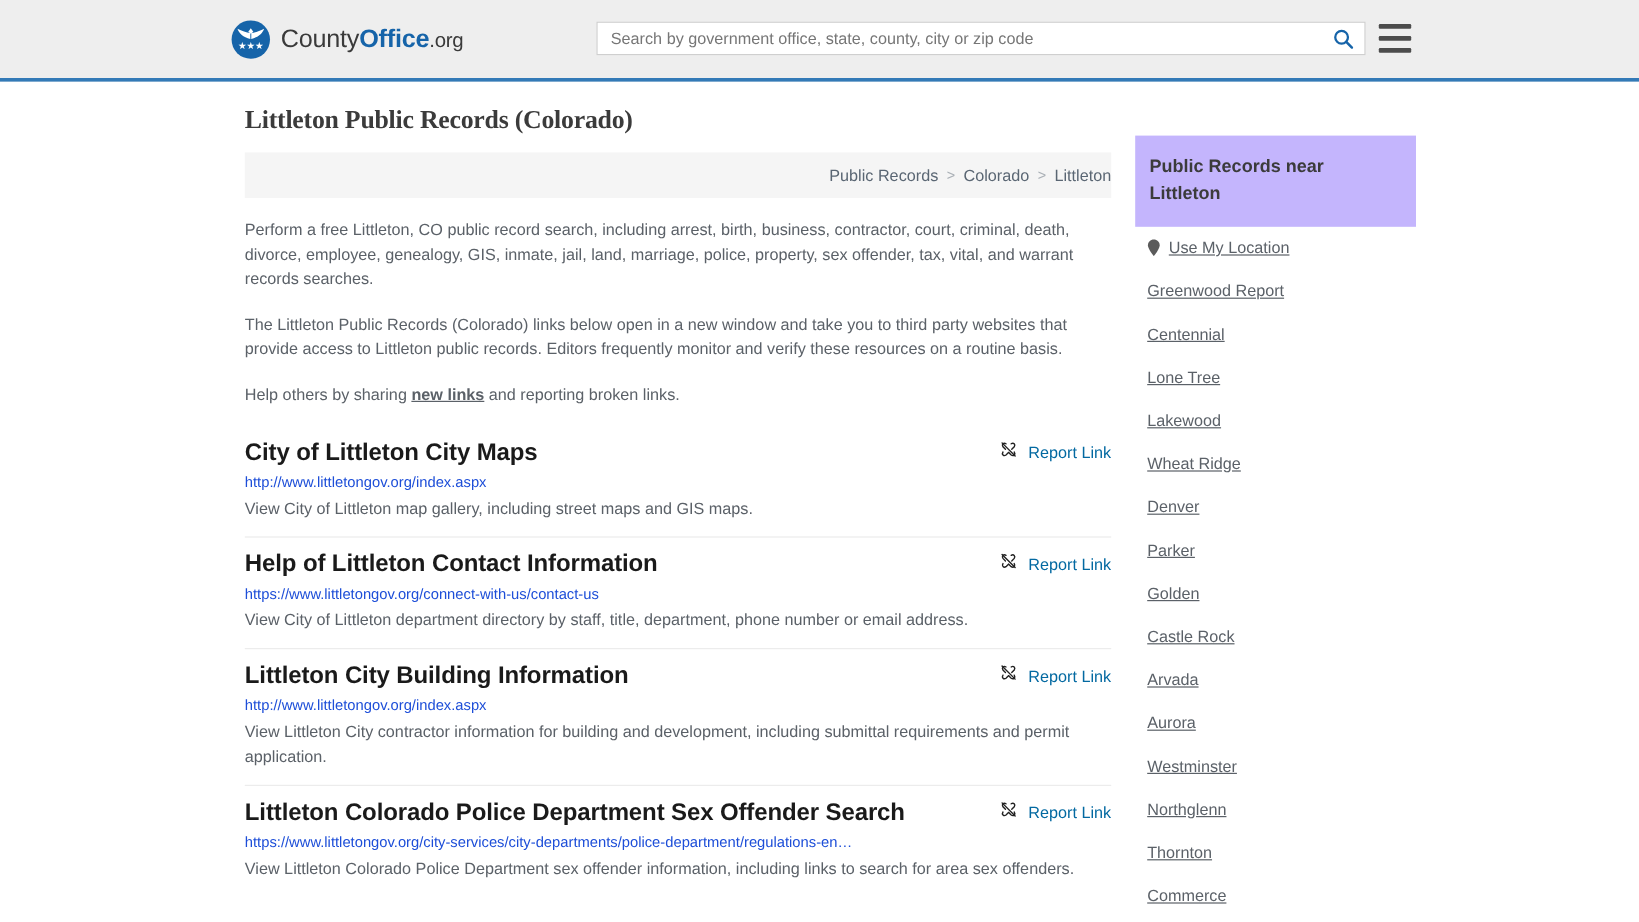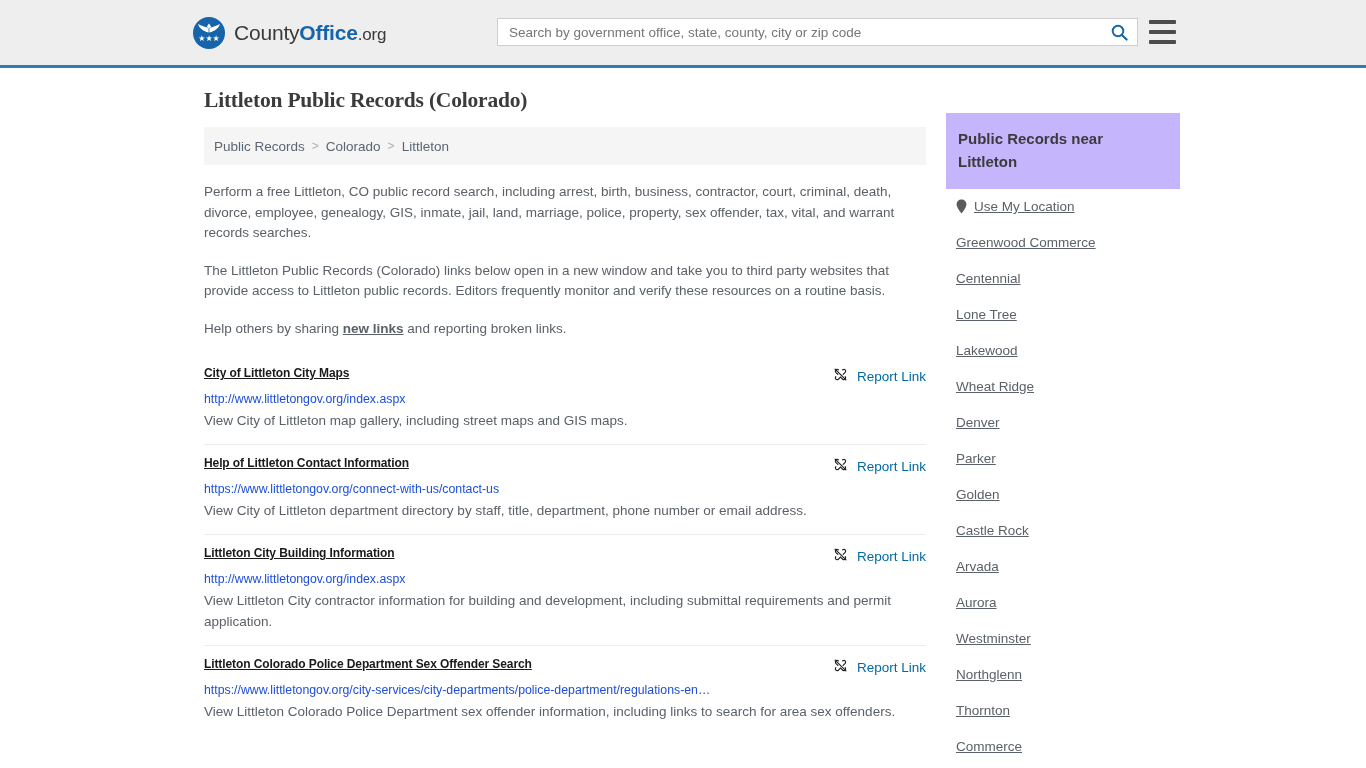--- a/index.html
+++ b/index.html
@@ -131,20 +131,21 @@
 
   
   #breadcrumb {
     margin-top: 14px;
     background: #f5f5f5;
     height: 38px;
     display: flex;
     align-items: center;
     padding-left: 10px;
     font-size: 13.5px;
+    justify-content: flex-end;
   }
   #breadcrumb a {
     color: #5a6673;
     text-decoration: none;
     cursor: pointer;
   }
   #breadcrumb .crumb-sep {
     color: #aab0b6;
     margin: 0 7px;
     font-size: 12px;
@@ -174,24 +175,23 @@
     border-top: 1px solid #ececec;
     position: relative;
   }
   .result:first-child { border-top: 0; }
   .result-head {
     display: flex;
     align-items: flex-start;
     justify-content: space-between;
   }
   .result-title {
-    font-size: 12px;
+    font-size: 20px;
     font-weight: bold;
     color: #1a1a1a;
-    text-decoration: underline;
     cursor: pointer;
     letter-spacing: -0.1px;
   }
   .report-link {
     display: flex;
     align-items: center;
     gap: 9px;
     cursor: pointer;
     flex: none;
     margin-left: 14px;
@@ -396,21 +396,21 @@
         <div class="side-item">
           <span class="pin">
             <svg width="11" height="15" viewBox="0 0 11 15" xmlns="http://www.w3.org/2000/svg" aria-hidden="true">
               <path d="M5.5 0.6 C2.7 0.6 0.6 2.7 0.6 5.4 C0.6 8.6 5.5 14.4 5.5 14.4 C5.5 14.4 10.4 8.6 10.4 5.4 C10.4 2.7 8.3 0.6 5.5 0.6 Z" fill="#5b5b5b"></path>
             </svg>
           </span>
           <a>Use My Location</a>
         </div>
 
         <div class="side-item">
-          <a>Greenwood Commerce</a>
+          <a>Greenwood Report</a>
         </div>
         <div class="side-item">
           <a>Centennial</a>
         </div>
         <div class="side-item">
           <a>Lone Tree</a>
         </div>
         <div class="side-item">
           <a>Lakewood</a>
         </div>

